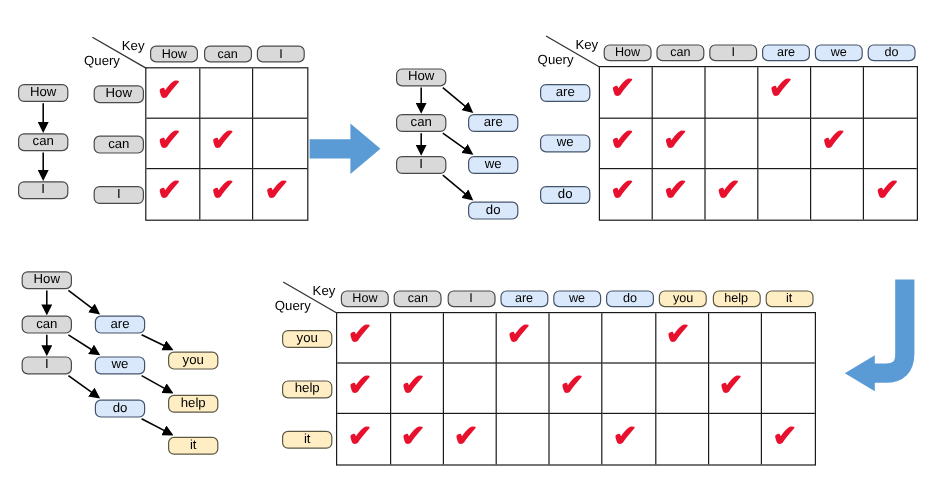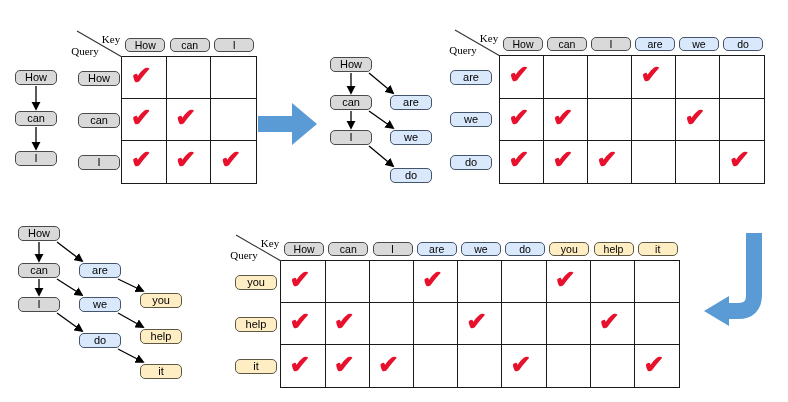--- a/index.html
+++ b/index.html
@@ -29,21 +29,21 @@
     display:flex;align-items:center;justify-content:center;
   }
   .cell.last-col{border-right:none;}
   .cell.last-row{border-bottom:none;}
   .check{
     color:var(--checkmark);font-size:25px;font-weight:bold;line-height:1;
     transform:translate(-3px,-2px);
   }
   .axis-label{
     position:absolute;font-size:11px;color:#000;z-index:4;
-    transform:translate(-50%,-50%);white-space:nowrap;font-family:Liberation Serif, serif;
+    transform:translate(-50%,-50%);white-space:nowrap;
   }
   .flow{fill:var(--flow-arrow);}
   .flow-stroke{stroke:var(--flow-arrow);fill:none;}
 </style>
 </head>
 <body>
 
 <div class="canvas">
 
   <svg id="edge-svg" class="overlay" width="788" height="402" style="z-index:3">

